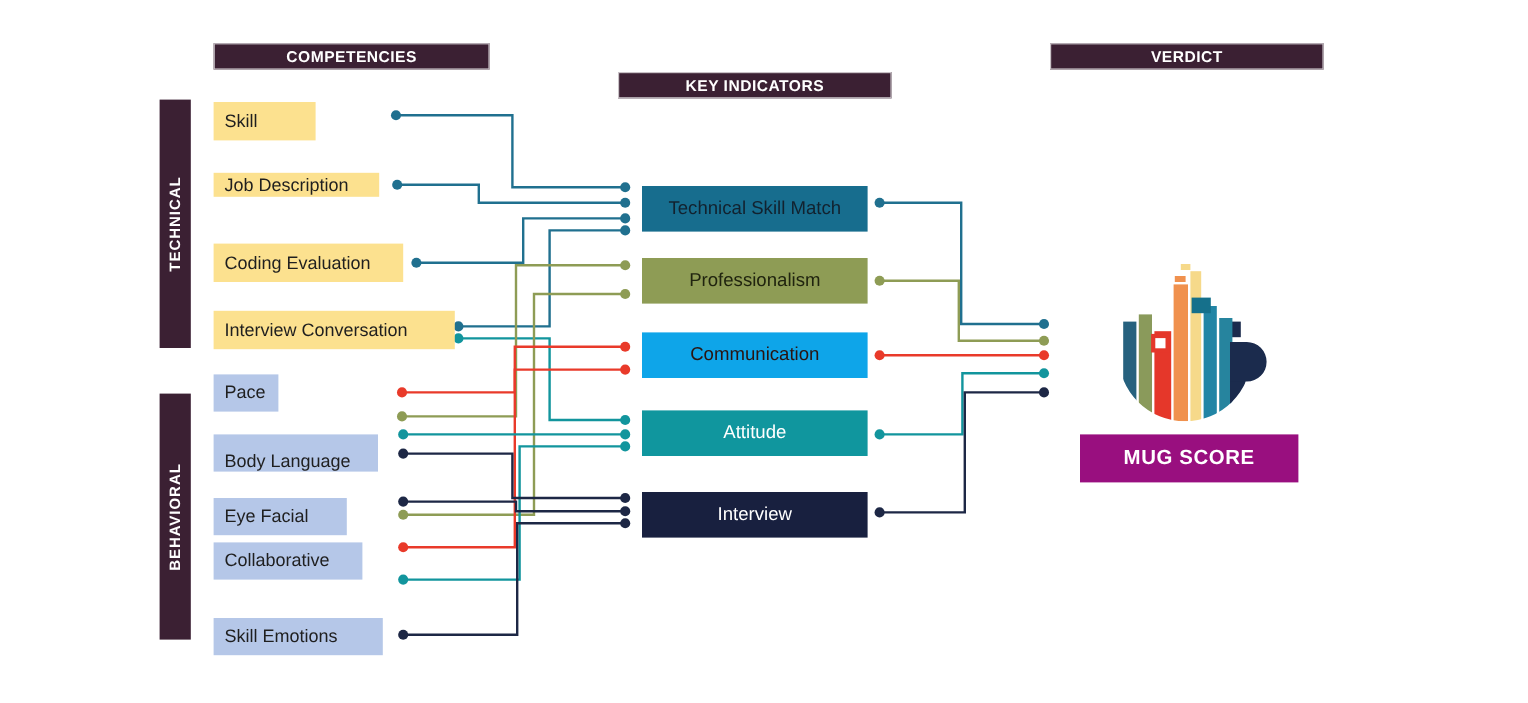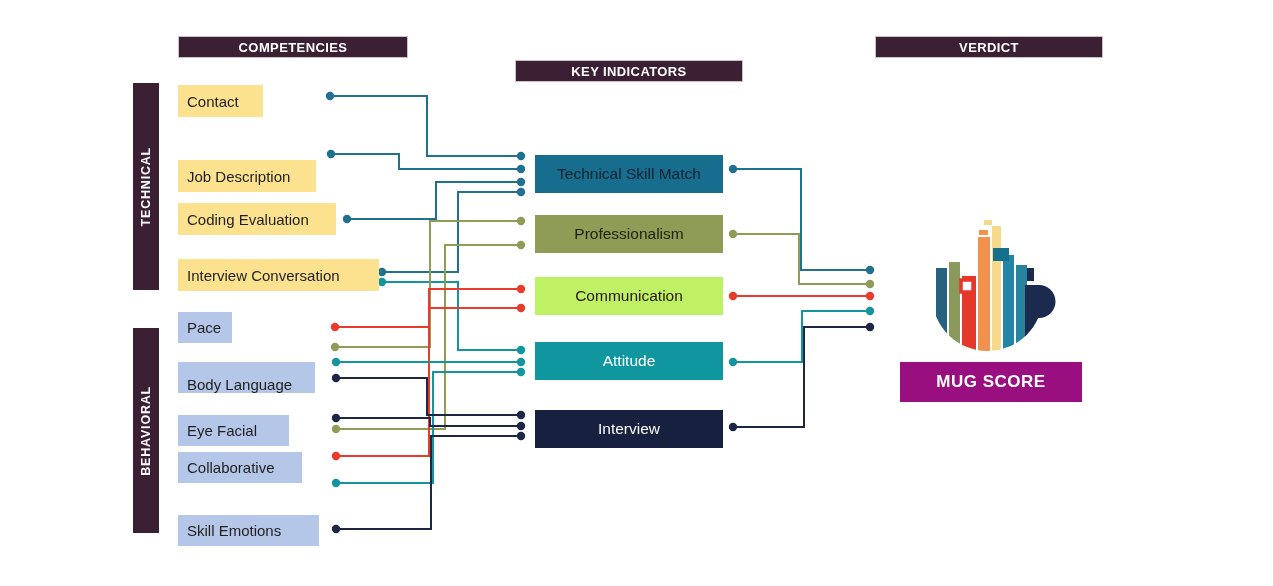--- a/index.html
+++ b/index.html
@@ -112,23 +112,23 @@
       <circle cx="870" cy="296" r="4.2" fill="#e93a2a"></circle>
       <polyline points="733,362 802,362 802,311 870,311" fill="none" stroke="#12959d" stroke-width="2"></polyline>
       <circle cx="733" cy="362" r="4.2" fill="#12959d"></circle>
       <circle cx="870" cy="311" r="4.2" fill="#12959d"></circle>
       <polyline points="733,427 804,427 804,327 870,327" fill="none" stroke="#1d2745" stroke-width="2"></polyline>
       <circle cx="733" cy="427" r="4.2" fill="#1d2745"></circle>
       <circle cx="870" cy="327" r="4.2" fill="#1d2745"></circle>
     </svg>
 
   <div class="node ybox" style="left:178px;top:85px;width:85px;height:32px;">
-    <span>Contact</span>
+    <span>Skill</span>
   </div>
-  <div class="node ybox" style="left:178px;top:144px;width:138px;height:32px;margin-top:16px;">
+  <div class="node ybox" style="left:178px;top:144px;width:138px;height:20px;">
     <span>Job Description</span>
   </div>
   <div class="node ybox" style="left:178px;top:203px;width:158px;height:32px;">
     <span>Coding Evaluation</span>
   </div>
   <div class="node ybox" style="left:178px;top:259px;width:201px;height:32px;">
     <span>Interview Conversation</span>
   </div>
 
   <div class="node bbox" style="left:178px;top:312px;width:54px;height:31px;">
@@ -146,21 +146,21 @@
   <div class="node bbox" style="left:178px;top:515px;width:141px;height:31px;">
     <span>Skill Emotions</span>
   </div>
 
   <div class="ibox" style="left: 535px; top: 155px; background: rgb(23, 109, 142); color: rgb(18, 34, 47);">
     <span>Technical Skill Match</span>
   </div>
   <div class="ibox" style="left: 535px; top: 215px; background: rgb(142, 156, 85); color: rgb(32, 36, 15);">
     <span>Professionalism</span>
   </div>
-  <div class="ibox" style="left: 535px; top: 277px; background: #bef264; color: rgb(42, 20, 16);">
+  <div class="ibox" style="left: 535px; top: 277px; background: #0ea5e9; color: rgb(42, 20, 16);">
     <span>Communication</span>
   </div>
   <div class="ibox" style="left: 535px; top: 342px; background: rgb(16, 150, 158); color: rgb(255, 255, 255);">
     <span>Attitude</span>
   </div>
   <div class="ibox" style="left: 535px; top: 410px; background: rgb(24, 32, 63); color: rgb(255, 255, 255);">
     <span>Interview</span>
   </div>
 
   <svg id="muglogo" width="142" height="148" viewBox="0 0 142 148">

